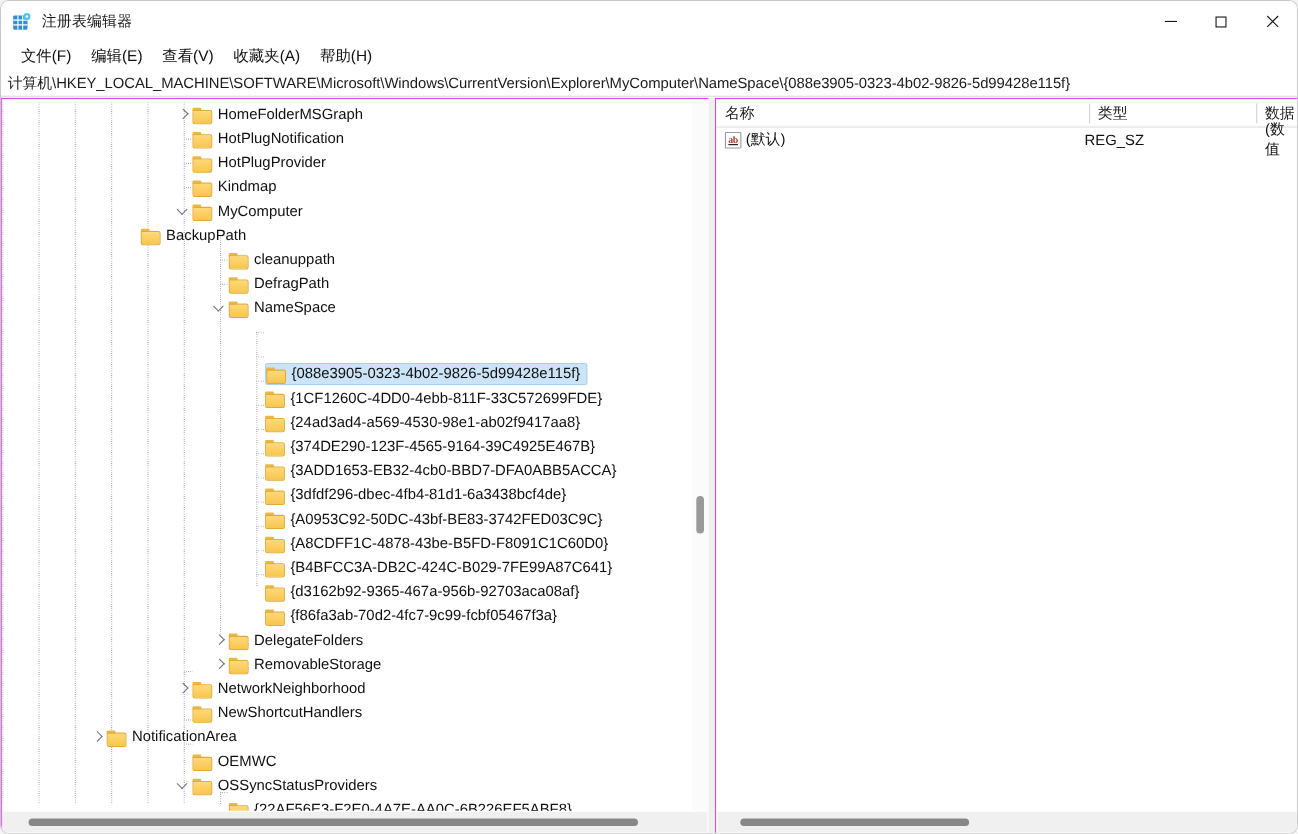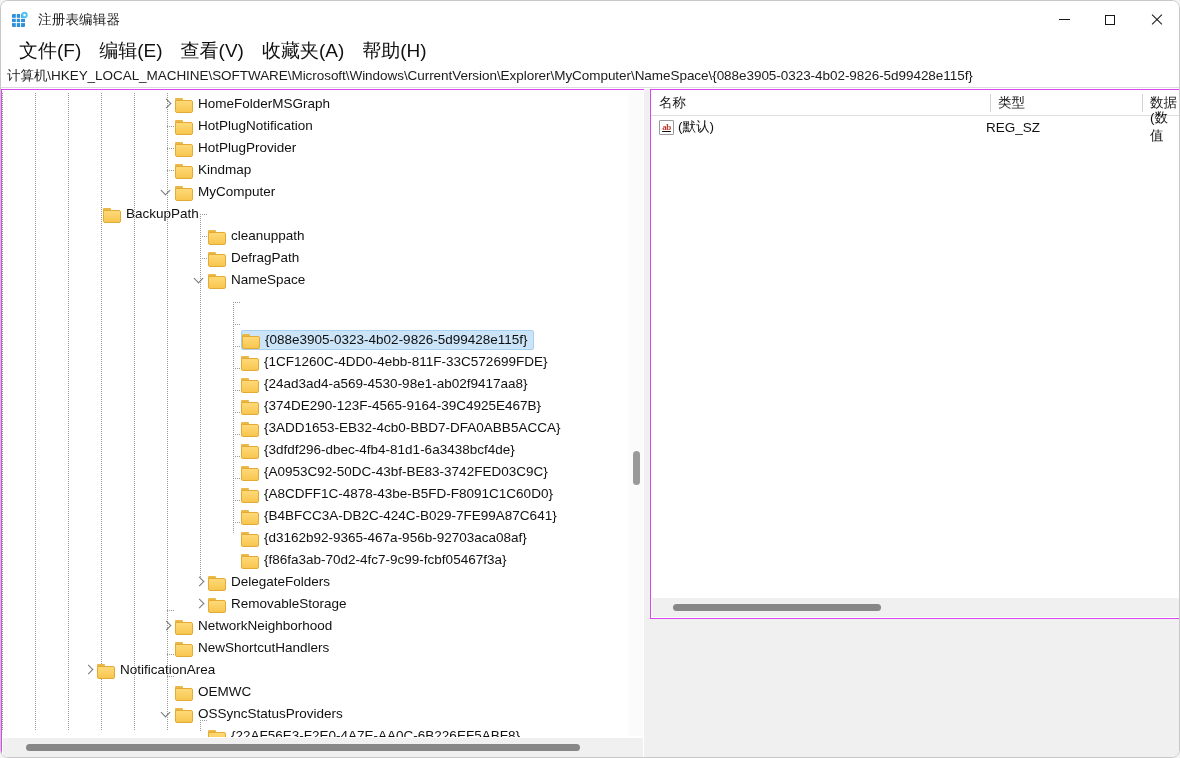--- a/index.html
+++ b/index.html
@@ -71,21 +71,21 @@
 
   
   #menubar {
     height: 26px;
     background: #ffffff;
     display: flex;
     align-items: center;
     padding-left: 9px;
   }
   .menu-item {
-    font-size: 19px;
+    font-size: 14px;
     color: #101010;
     padding: 2px 9px 3px 9px;
     white-space: nowrap;
     cursor: default;
     border-radius: 3px;
   }
 
   
   #addressbar {
     height: 24px;
@@ -114,21 +114,21 @@
   }
 
   .pane {
     position: relative;
     background: #ffffff;
     border: 1px solid #d946ef;
     overflow: hidden;
   }
   #left-pane  { width: 643px; height: 670px; border-right: none; }
   #splitter   { width: 6px; background: #f0f0f0; height: 670px; flex: none; }
-  #right-pane { width: 531px; height: 530px; }
+  #right-pane { width: 531px; height: 670px; }
 
   .pane-body {
     position: absolute;
     left: 0; top: 0; right: 0; bottom: 21px;
     overflow: hidden;
     background: #ffffff;
   }
 
   
   #tree {
@@ -410,21 +410,21 @@
                 <span class="tlabel">Kindmap</span>
               </div>
             </div>
             <div class="tnode" style="padding-left: 157px;">
               <div class="chev has open"></div>
               <div class="hl">
                 <div class="folder"></div>
                 <span class="tlabel">MyComputer</span>
               </div>
             </div>
-            <div class="tnode" style="padding-left: 85px;">
+            <div class="tnode" style="padding-left: 110px;">
               <div class="chev"></div>
               <div class="hl">
                 <div class="folder"></div>
                 <span class="tlabel">BackupPath</span>
               </div>
             </div>
             <div class="tnode" style="padding-left: 190px;">
               <div class="chev"></div>
               <div class="hl">
                 <div class="folder"></div>

